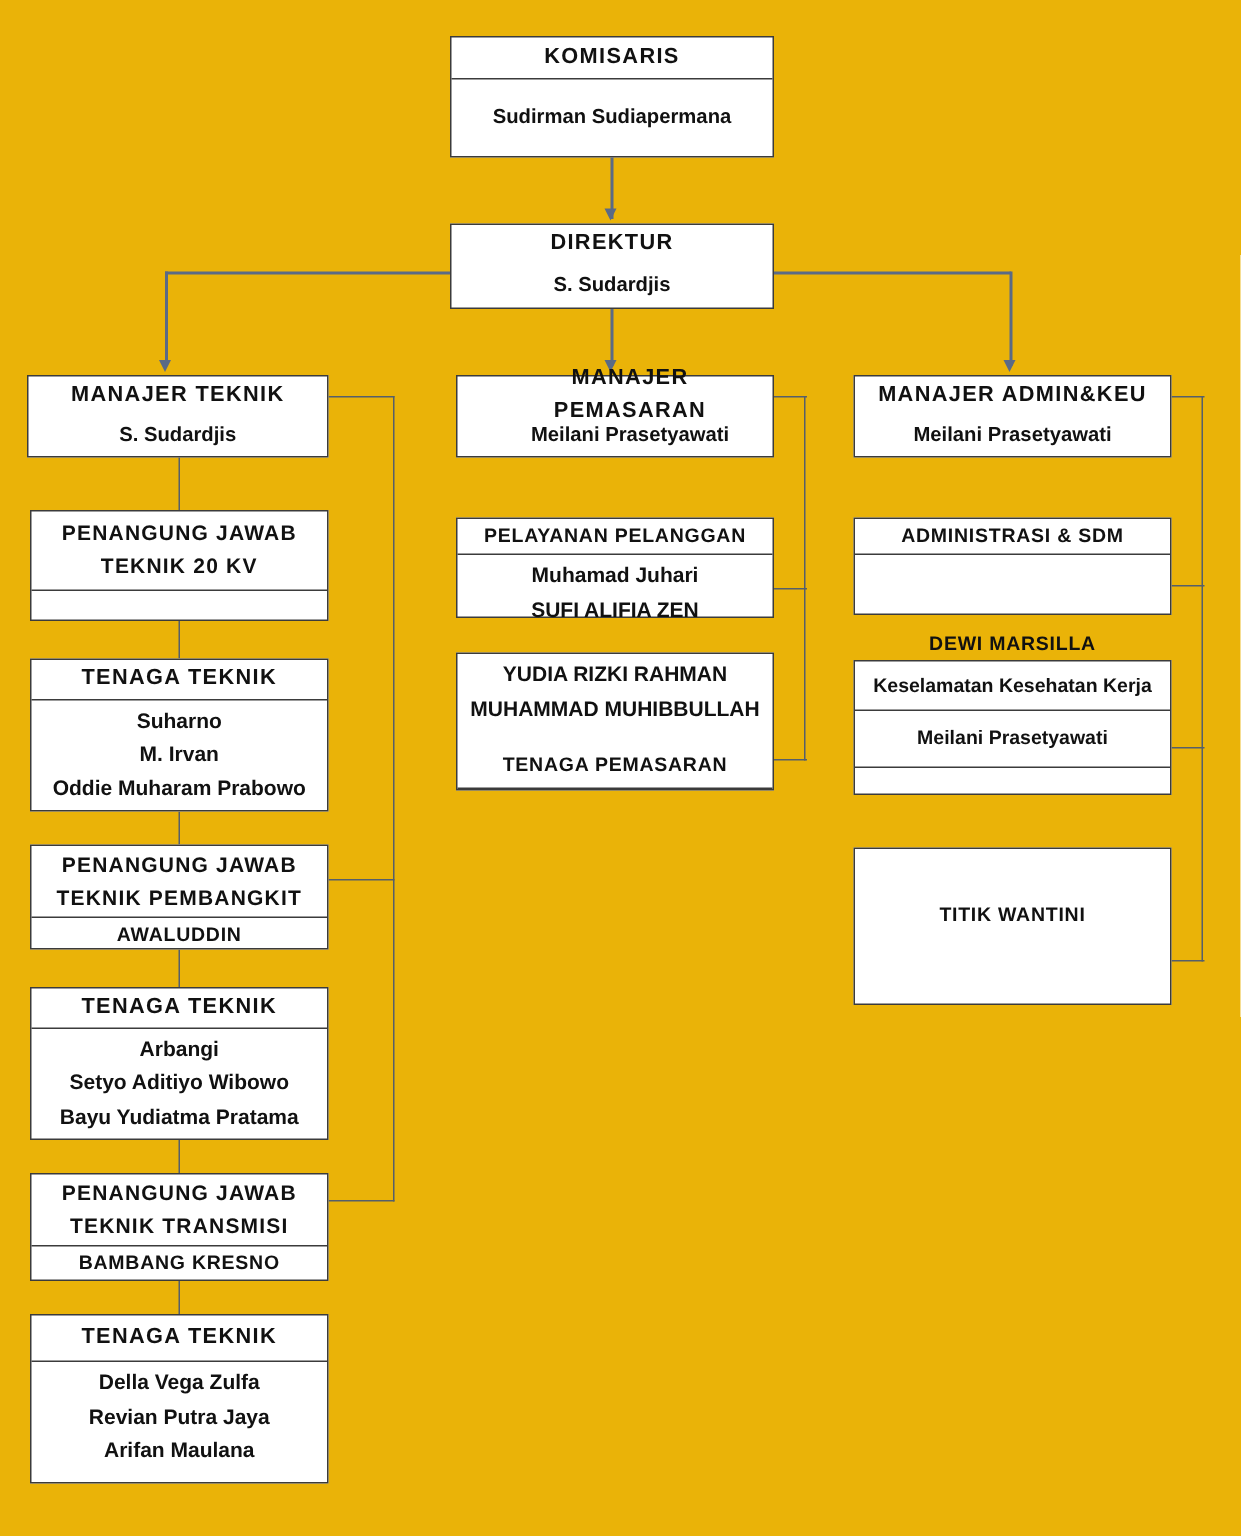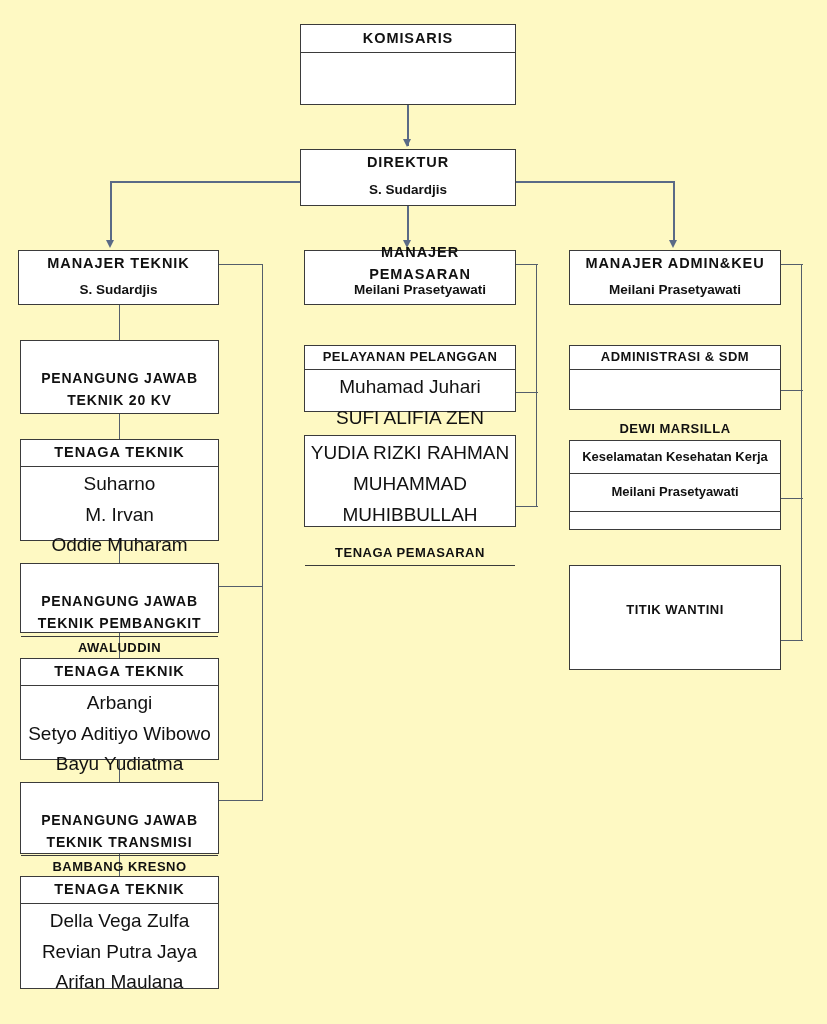--- a/index.html
+++ b/index.html
@@ -4,21 +4,21 @@
 <style>
   html,body{margin:0;padding:0;background:#ffffff;}
   body{
     font-family:"Liberation Sans","DejaVu Sans",sans-serif;
     -webkit-font-smoothing:antialiased;
   }
   #chart{
     position:relative;
     width:827px;
     height:1024px;
-    background:#fef9c3;
+    background:#eab308;
     overflow:hidden;
   }
 
   
   .box{
     position:absolute;
     box-sizing:border-box;
     border:1.6px solid #3b3b3b;
     background:#ffffff;
     display:flex;
@@ -41,41 +41,40 @@
     font-weight:bold;
     font-size:14.5px;
     letter-spacing:.9px;
     line-height:1.5;
   }
   .ttl2{
     font-weight:bold;
     font-size:14px;
     letter-spacing:.8px;
     line-height:1.55;
-    margin-top:25px;
   }
   .sub{
     font-size:13.5px;
     font-weight:600;
     line-height:1.5;
   }
   .plain{
     font-size:13px;
     font-weight:600;
     line-height:1.45;
   }
   .plaincap{
     font-size:13px;
     font-weight:600;
     letter-spacing:.5px;
     line-height:1.45;
   }
   .namelist{
-    font-size:19px;
-    font-weight:400;
+    font-size:14px;
+    font-weight:700;
     line-height:1.62;
   }
   .namelist span{display:block;}
 
   
   .ln{ position:absolute; background:#5a6a86; z-index:1; }
   .lnv{ width:1.6px; }
   .lnh{ height:1.6px; }
   .gl{ position:absolute; background:#555f6b; z-index:1; }
   .glv{ width:1.4px; }
@@ -128,20 +127,21 @@
   <div class="gl glh" style="left:516px;top:506px;width:22px;"></div>
 
   <div class="gl glh" style="left:781px;top:264px;width:22px;"></div>
   <div class="gl glv" style="left:801px;top:264px;height:377px;"></div>
   <div class="gl glh" style="left:781px;top:390px;width:22px;"></div>
   <div class="gl glh" style="left:781px;top:498px;width:22px;"></div>
   <div class="gl glh" style="left:781px;top:640px;width:22px;"></div>
 
   <div class="box" style="left:300px;top:24px;width:216px;height:81px;">
     <div class="cell divider ttl" style="height:28px;">KOMISARIS</div>
+    <div class="cell sub" style="flex:1;">Sudirman Sudiapermana</div>
   </div>
 
   <div class="box" style="left:300px;top:149px;width:216px;height:57px;">
     <div class="cell ttl" style="height:26px;">DIREKTUR</div>
     <div class="cell sub" style="flex:1;">S. Sudardjis</div>
   </div>
 
   <div class="box" style="left:18px;top:250px;width:201px;height:55px;">
     <div class="cell ttl" style="height:26px;">MANAJER TEKNIK</div>
     <div class="cell sub" style="flex:1;">S. Sudardjis</div>

